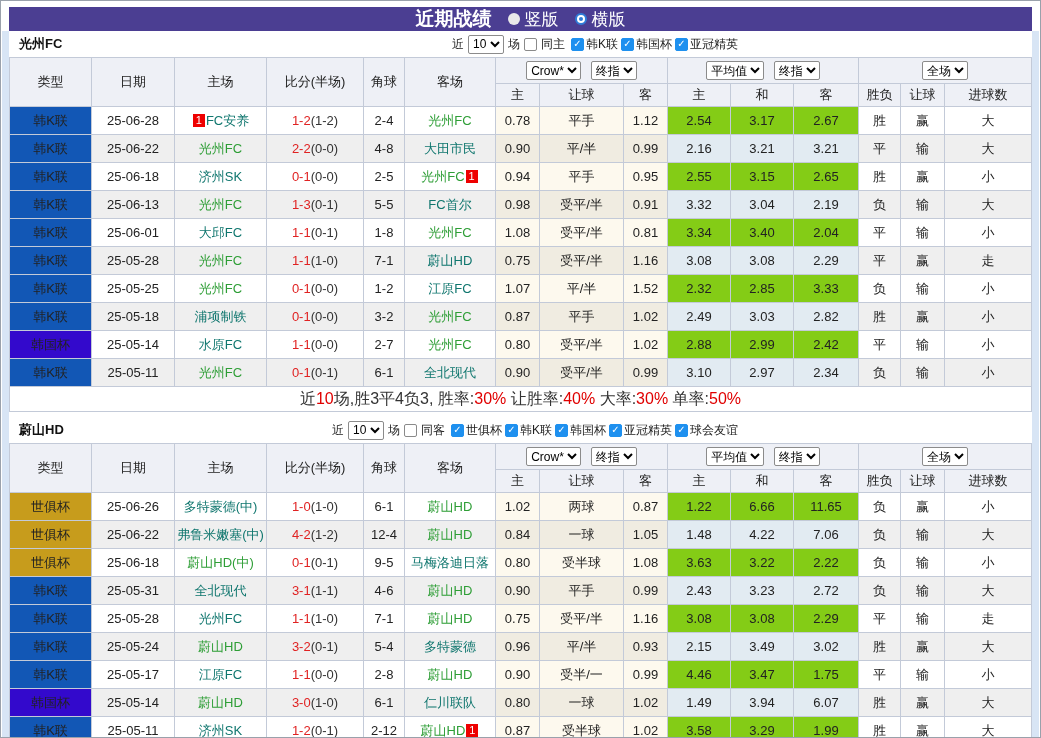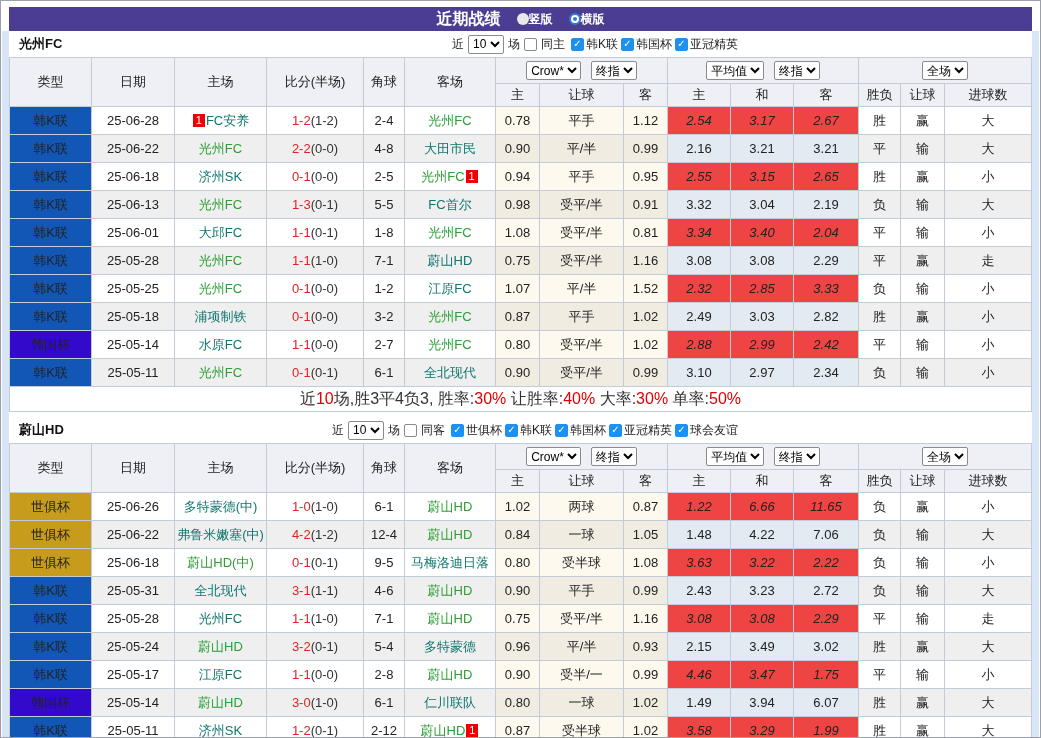--- a/index.html
+++ b/index.html
@@ -4,22 +4,22 @@
 <style>
   html,body{margin:0;padding:0;background:#eee;}
   .page{width:1041px;height:738px;box-sizing:border-box;background:#fff;border:1px solid #9aa1ab;
         position:relative;font-family:"Liberation Sans","DejaVu Sans",sans-serif;overflow:hidden;}
   .page::before,.page::after{content:"";position:absolute;top:30px;bottom:0;width:7px;background:#d8e5f5;z-index:0;}
   .page::before{left:1px}.page::after{right:1px}
   .content{position:relative;margin:6px 8px 0;z-index:1;}
 
   
   .titlebar{height:24px;background:#4b3e92;color:#fff;display:flex;align-items:center;justify-content:center;gap:16px;}
-  .tb-title{font-size:16px;font-weight:bold;}
-  .tb-radio{display:flex;align-items:center;font-size:12px;font-weight:bold;}
+  .tb-title{font-size:19px;font-weight:bold;}
+  .tb-radio{display:flex;align-items:center;gap:5px;font-size:17px;font-weight:normal;}
   .radio{width:12px;height:12px;border-radius:50%;background:#e9e9e9;box-sizing:border-box;display:inline-block;position:relative;}
   .radio.checked{background:#fff;border:2px solid #2f7cd8;}
   .radio.checked::after{content:"";position:absolute;left:2px;top:2px;width:4px;height:4px;border-radius:50%;background:#2f7cd8;}
 
   
   .section{margin-top:0;}
   .section + .section{margin-top:5px;}
   .sec-head{height:26px;position:relative;display:flex;align-items:center;}
   .sec-team{font-weight:bold;font-size:13px;margin-left:10px;color:#111;}
   .controls{position:absolute;right:293px;top:0;height:26px;display:flex;align-items:center;gap:3px;font-size:12px;color:#222;white-space:nowrap;}
@@ -36,21 +36,21 @@
   .grid th,.grid td{border:1px solid #c3cad8;overflow:hidden;white-space:nowrap;}
   .grid thead th{background:#eef0f6;font-weight:normal;color:#222;}
   .grid tr.h1 th{height:23px;}
   .grid tr.h2 th{height:20px;}
   .th-sel select{margin:0 3px;}
   .grid tbody td{height:25px;color:#222;}
   tr.odd td{background:#fff;}
   tr.even td{background:#efefef;}
   tr.odd td.c-odds{background:#fdf9ee;}
   tr.even td.c-odds{background:#f0ece1;}
-  tr.odd td.c-avg{background:#ef4444;font-style:italic;}
+  tr.odd td.c-avg{background:#84cc16;}
   tr.even td.c-avg{background:#e2ebf2;}
   td.c-type{color:#fff;}
   .t-kleague{background:#1257b5 !important;color:#fff;}
   .t-kcup{background:#3309cc !important;color:#fff;}
   .t-club{background:#c79c1c !important;color:#fff;}
   .team{color:#0f766e;}
   .team.focus{color:#2e9e36;}
   .ft{color:#e02222;}
   .ht{color:#333;}
   .rc{background:#ee0000;color:#fff;font-size:11px;line-height:13px;padding:0 3px;display:inline-block;margin:0 1px;vertical-align:1px;}

